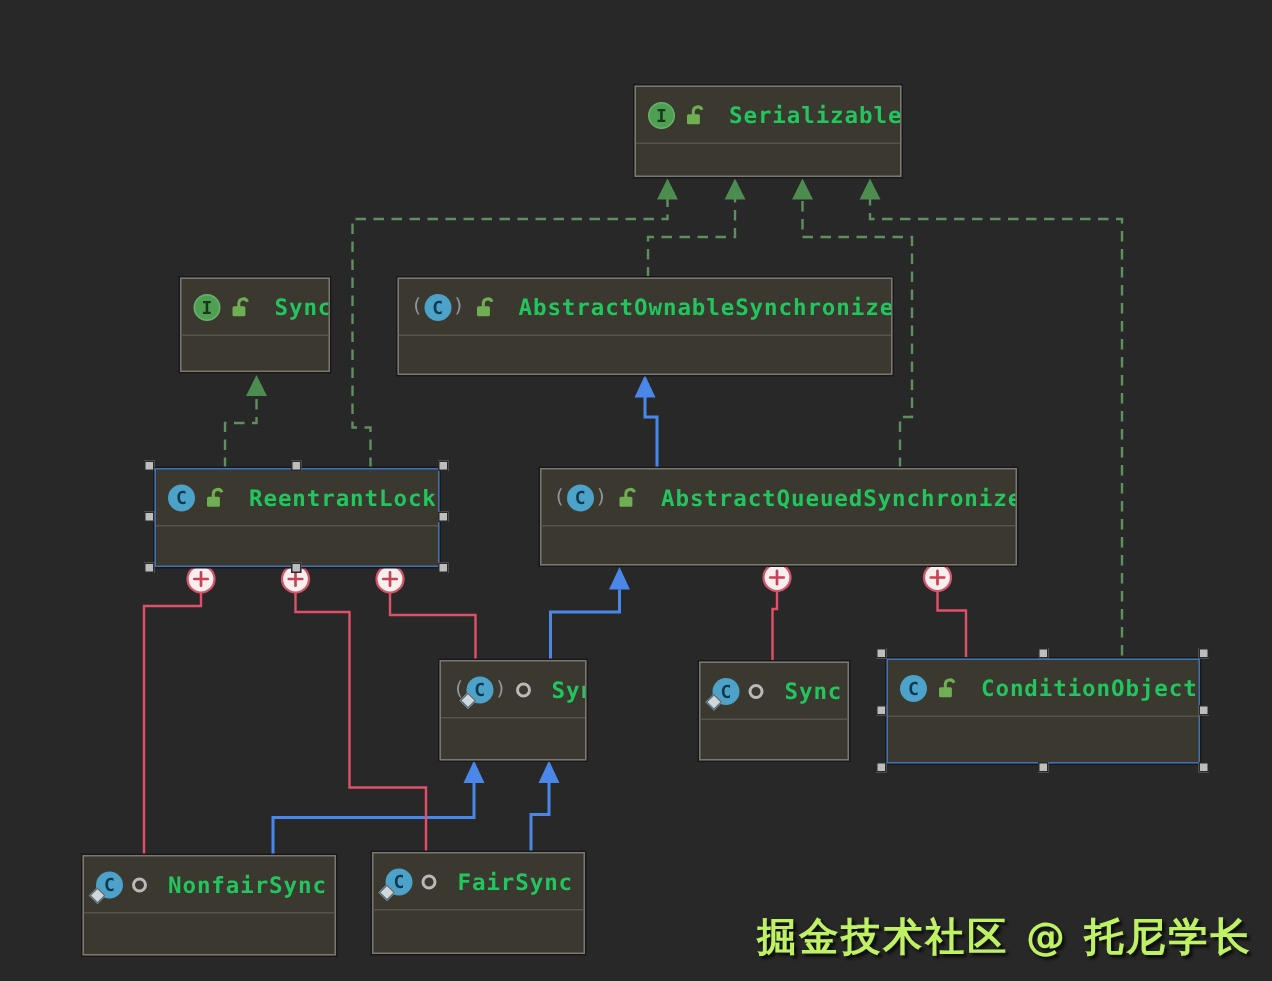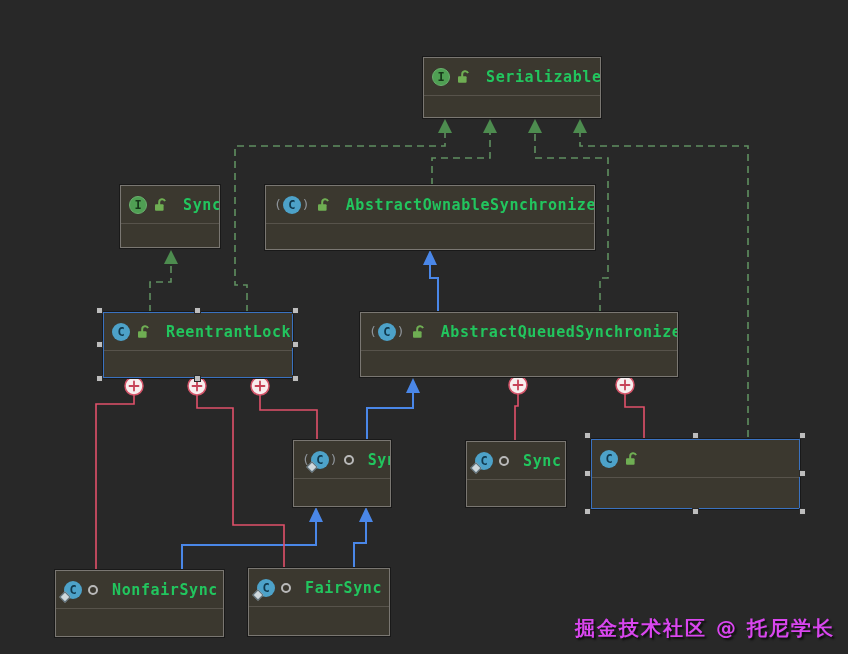--- a/index.html
+++ b/index.html
@@ -32,21 +32,21 @@
   .paren{color:#8f959b;font-size:13px;line-height:18px;}
   .static-badge{position:absolute;left:-3px;bottom:-2px;width:6px;height:6px;background:#cfd8dc;
                 border:1px solid #5d707b;transform:rotate(45deg);}
   .visdot{display:inline-block;width:6px;height:6px;border:2px solid #b9b9b9;border-radius:50%;flex:0 0 auto;}
   .padlock{flex:0 0 auto;}
 
   .handle{position:absolute;z-index:3;width:7px;height:7px;background:#bdbdbd;border:1px solid #2a2a2a;box-sizing:border-box;}
 
   .watermark{position:absolute;right:13px;bottom:12px;z-index:4;
              font-family:"DejaVu Sans","Liberation Sans",sans-serif;
-             font-size:20px;font-weight:bold;color:#d946ef;letter-spacing:2px;
+             font-size:26px;font-weight:bold;color:#bef264;letter-spacing:2px;
              text-shadow:2px 2px 2px #0d0d0d;}
 </style>
 </head>
 <body>
 
 <div class="canvas">
 
   <svg class="edges" width="848" height="654" viewBox="0 0 848 654">
 
     <g>
@@ -204,20 +204,21 @@
     <div class="node-body"></div>
   </div>
 
   <div class="node selected" style="left:591px;top:439px;width:209px;height:70px">
     <div class="node-title">
       <span class="cicon">C</span>
       <svg class="padlock" width="16" height="16" viewBox="0 0 16 16">
         <path d="M6.2,8 L6.2,5.2 A3,3 0 0 1 12,4.2" stroke="#6fae53" stroke-width="2" fill="none"></path>
         <rect x="2" y="7.2" width="8.6" height="6.6" rx="1" fill="#6fae53"></rect>
       </svg>
+      <span class="cls-name">ConditionObject</span>
     </div>
     <div class="node-body"></div>
   </div>
 
   <div class="node" style="left:55px;top:570px;width:169px;height:67px">
     <div class="node-title">
       <span class="cicon">C<span class="static-badge"></span></span>
       <span class="visdot"></span>
       <span class="cls-name">NonfairSync</span>
     </div>

